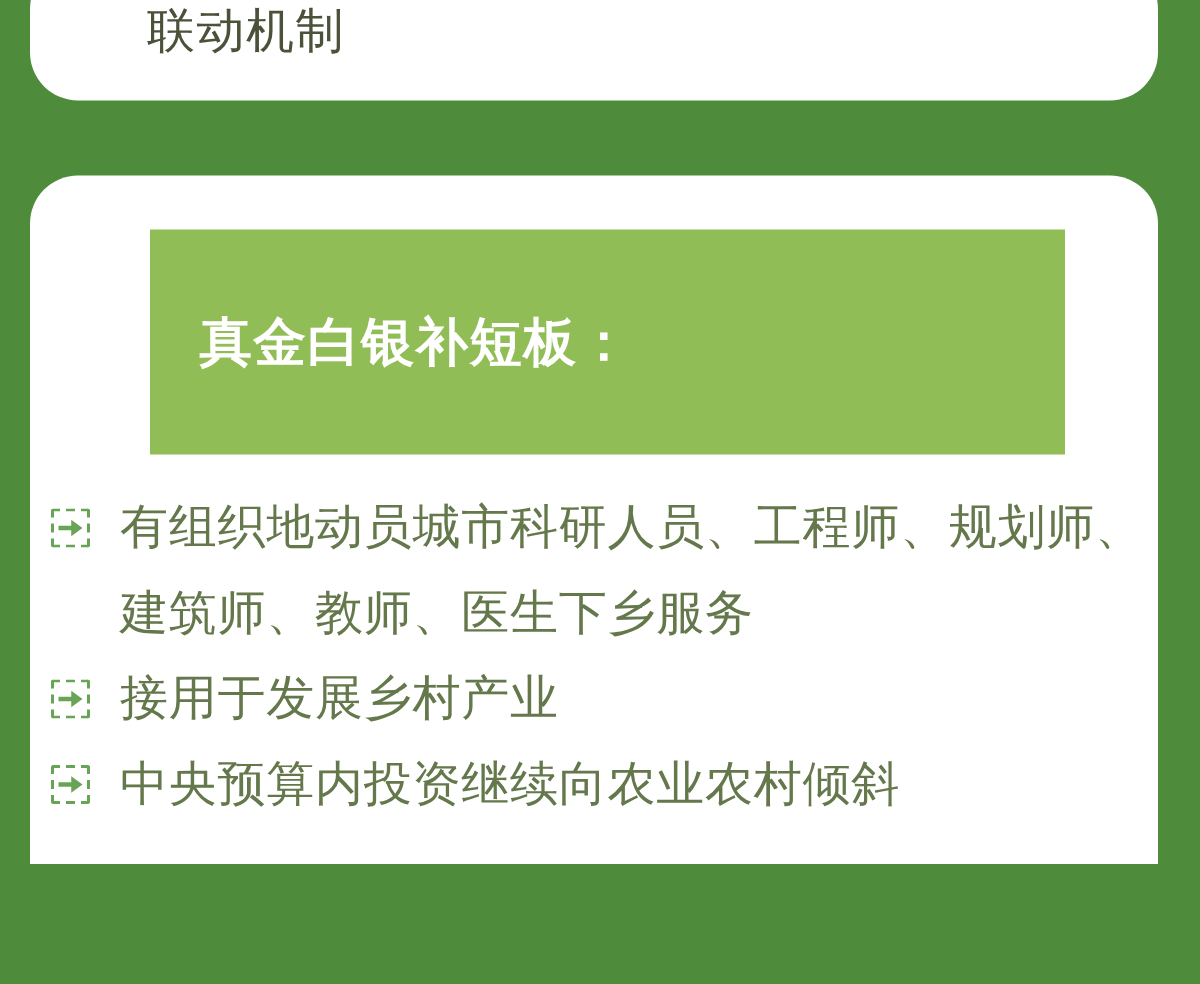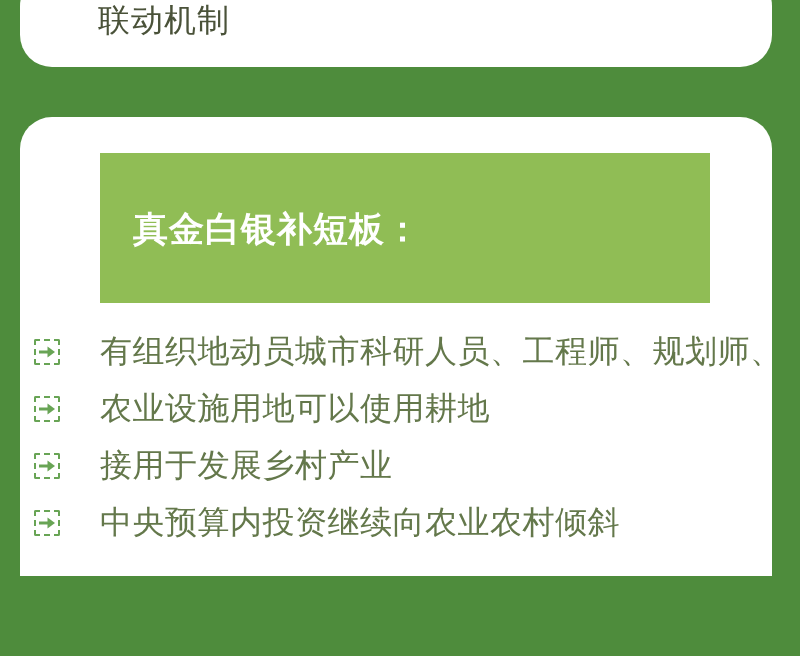--- a/index.html
+++ b/index.html
@@ -79,21 +79,20 @@
   
   .item-list {
     position: absolute;
     left: 14px;
     top: 206px;
     width: 724px;
   }
   .item {
     display: flex;
     align-items: flex-start;
-    gap: 20px;
   }
   .item-icon {
     flex: 0 0 26px;
     width: 26px;
     height: 26px;
     margin: 16px 20px 0 0;
     box-sizing: border-box;
     border: 2px dashed #68a455;
     border-radius: 2px;
     display: flex;
@@ -134,34 +133,24 @@
 
       <div class="item">
         <span class="item-icon">
           <svg width="18" height="14" viewBox="0 0 18 14" aria-hidden="true">
             <path d="M1 7 H11" stroke="#68a455" stroke-width="3" fill="none"></path>
             <path d="M9.5 1.5 L17 7 L9.5 12.5 Z" fill="#68a455"></path>
           </svg>
         </span>
         <div class="item-lines">
           <div class="item-line">有组织地动员城市科研人员、工程师、规划师、</div>
+          <div class="item-line">建筑师、教师、医生下乡服务</div>
         </div>
       </div>
 
-      <div class="item">
-        <span class="item-icon">
-          <svg width="18" height="14" viewBox="0 0 18 14" aria-hidden="true">
-            <path d="M1 7 H11" stroke="#68a455" stroke-width="3" fill="none"></path>
-            <path d="M9.5 1.5 L17 7 L9.5 12.5 Z" fill="#68a455"></path>
-          </svg>
-        </span>
-        <div class="item-lines">
-          <div class="item-line">农业设施用地可以使用耕地</div>
-        </div>
-      </div>
 
       <div class="item">
         <span class="item-icon">
           <svg width="18" height="14" viewBox="0 0 18 14" aria-hidden="true">
             <path d="M1 7 H11" stroke="#68a455" stroke-width="3" fill="none"></path>
             <path d="M9.5 1.5 L17 7 L9.5 12.5 Z" fill="#68a455"></path>
           </svg>
         </span>
         <div class="item-lines">
           <div class="item-line">接用于发展乡村产业</div>

